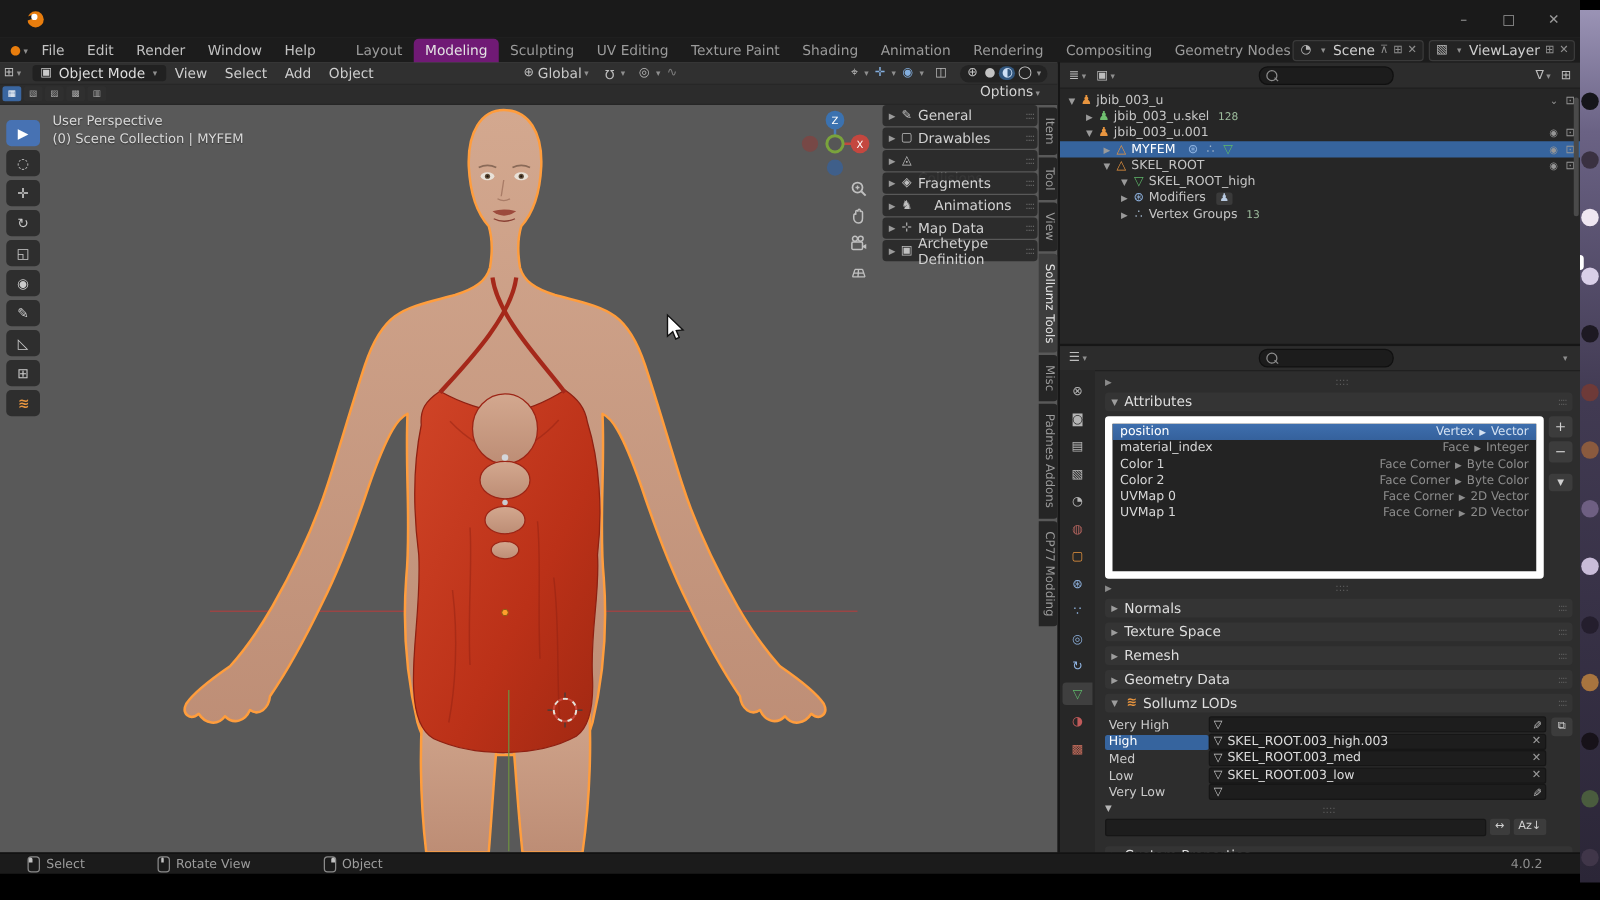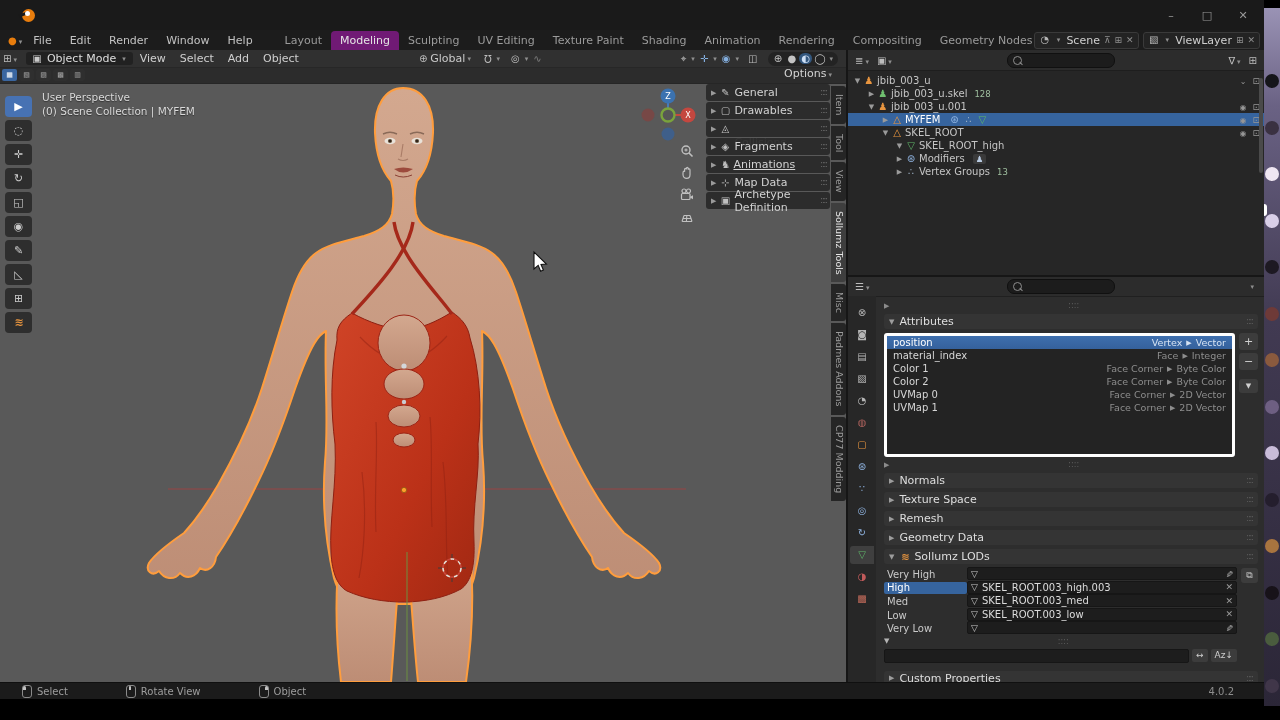--- a/index.html
+++ b/index.html
@@ -88,21 +88,21 @@
   #pr-tabs{position:absolute;left:0;top:19px;width:28px;height:386px;background:#272727;display:flex;flex-direction:column;align-items:center;padding-top:8px;gap:4px;}
   .pr-tab{width:24px;height:18px;border-radius:3px 0 0 3px;text-align:center;line-height:18px;font-size:11px;}
   .pr-tab.active{background:#3f3f3f;}
   #pr-content{position:absolute;left:28px;top:19px;width:388px;height:386px;padding:4px 6px 0 8px;box-sizing:border-box;}
   .panel-hdr{height:15px;background:#343434;border-radius:3px;display:flex;align-items:center;color:#dedede;margin-bottom:4px;}
   .panel-hdr .arr{font-size:7px;color:#9d9d9d;padding:0 5px;}
   .panel-hdr .grip{margin-left:auto;margin-right:5px;color:#5e5e5e;font-size:8px;letter-spacing:-1px;}
   .grip-row{height:11px;display:flex;align-items:center;color:#8b8b8b;font-size:7px;margin-bottom:3px;}
   .grip-row .center{margin:0 auto;color:#5e5e5e;font-size:8px;}
   #attr-wrap{display:flex;gap:4px;margin-bottom:2px;}
-  #attr-list{flex:1;background:#232323;border:3px solid #ffffff;border-radius:3px;height:118px;overflow:hidden;}
+  #attr-list{flex:1;background:#232323;border:6px solid #ffffff;border-radius:3px;height:118px;overflow:hidden;}
   .attr-row{height:13px;display:flex;align-items:center;padding:0 6px;color:#d6d6d6;font-size:10px;}
   .attr-row.selected{background:linear-gradient(#3e6fae,#35619c);color:#fff;}
   .attr-right{margin-left:auto;color:#8d8d8d;font-size:9.5px;display:flex;align-items:center;gap:4px;}
   .attr-row.selected .attr-right{color:#d5e2f2;}
   .attr-arr{font-size:7px;}
   #attr-btns{width:19px;display:flex;flex-direction:column;gap:3px;}
   .sq-btn{width:19px;height:17px;background:#3c3c3c;border-radius:3px;color:#d0d0d0;text-align:center;line-height:17px;font-size:11px;}
   .sq-btn.chv{height:14px;font-size:7px;line-height:14px;margin-top:6px;}
   
   .lod-row{display:flex;align-items:flex-end;height:12px;margin-bottom:1.5px;font-size:10px;}
@@ -475,21 +475,21 @@
           <div class="np-row">
             <span class="arr">▶</span>
             <span class="gi gi-fragments"></span>
             <span style="margin-left:3px;">Fragments</span>
             <span class="grip">::::</span>
           </div>
 
           <div class="np-row">
             <span class="arr">▶</span>
             <span class="gi gi-animations"></span>
-            <span style="margin-left:2px;text-decoration:underline;">Animations</span>
+            <span style="margin-left:16px;">Animations</span>
             <span class="grip">::::</span>
           </div>
 
           <div class="np-row">
             <span class="arr">▶</span>
             <span class="gi gi-mapdata"></span>
             <span style="margin-left:3px;">Map Data</span>
             <span class="grip">::::</span>
           </div>
 

